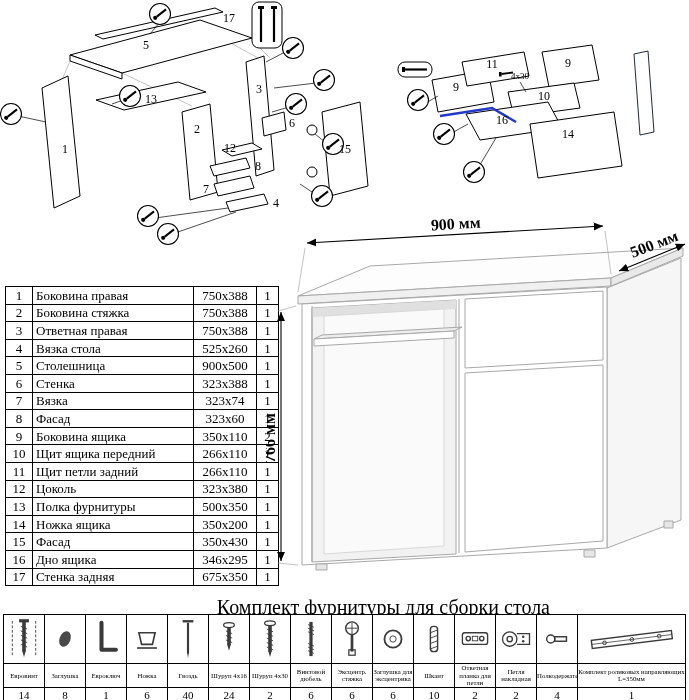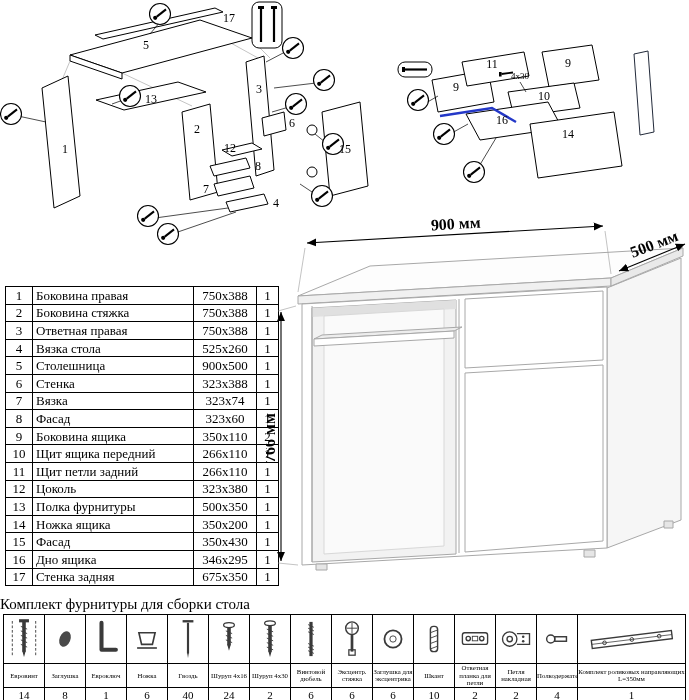--- a/index.html
+++ b/index.html
@@ -14,21 +14,21 @@
   #exploded-drawer{position:absolute;left:396px;top:36px}
   #desk-view{position:absolute;left:266px;top:210px}
 
   #parts-table{position:absolute;left:5px;top:286px;border-collapse:collapse;background:#fff}
   #parts-table td{border:1px solid #000;font-size:13px;line-height:1;padding:0 3px;height:16.6px;white-space:nowrap}
   #parts-table td.c-num{width:20px;text-align:center}
   #parts-table td.c-name{width:154px}
   #parts-table td.c-size{width:56px;text-align:center}
   #parts-table td.c-qty{width:15px;text-align:center}
 
-  #hw-title{position:absolute;left:0;top:596px;width:550px;text-align:left;font-size:15px}
+  #hw-title{position:absolute;left:0;top:596px;width:550px;text-align:right;font-size:20px}
   #hw-table{position:absolute;left:3px;top:614px;width:683px;border-collapse:collapse;table-layout:fixed;background:#fff}
   #hw-table td{border:1px solid #000;text-align:center;vertical-align:middle;padding:0;overflow:hidden}
   #hw-table td.hw-icon-cell{height:48px}
   #hw-table td.hw-name-cell{font-size:6.8px;line-height:1.12;height:17px}
   #hw-table td.hw-qty-cell{font-size:11px;height:14px}
 </style>
 </head>
 <body>
 
 <svg id="exploded-main" viewBox="0 0 395 252" width="395" height="252">

